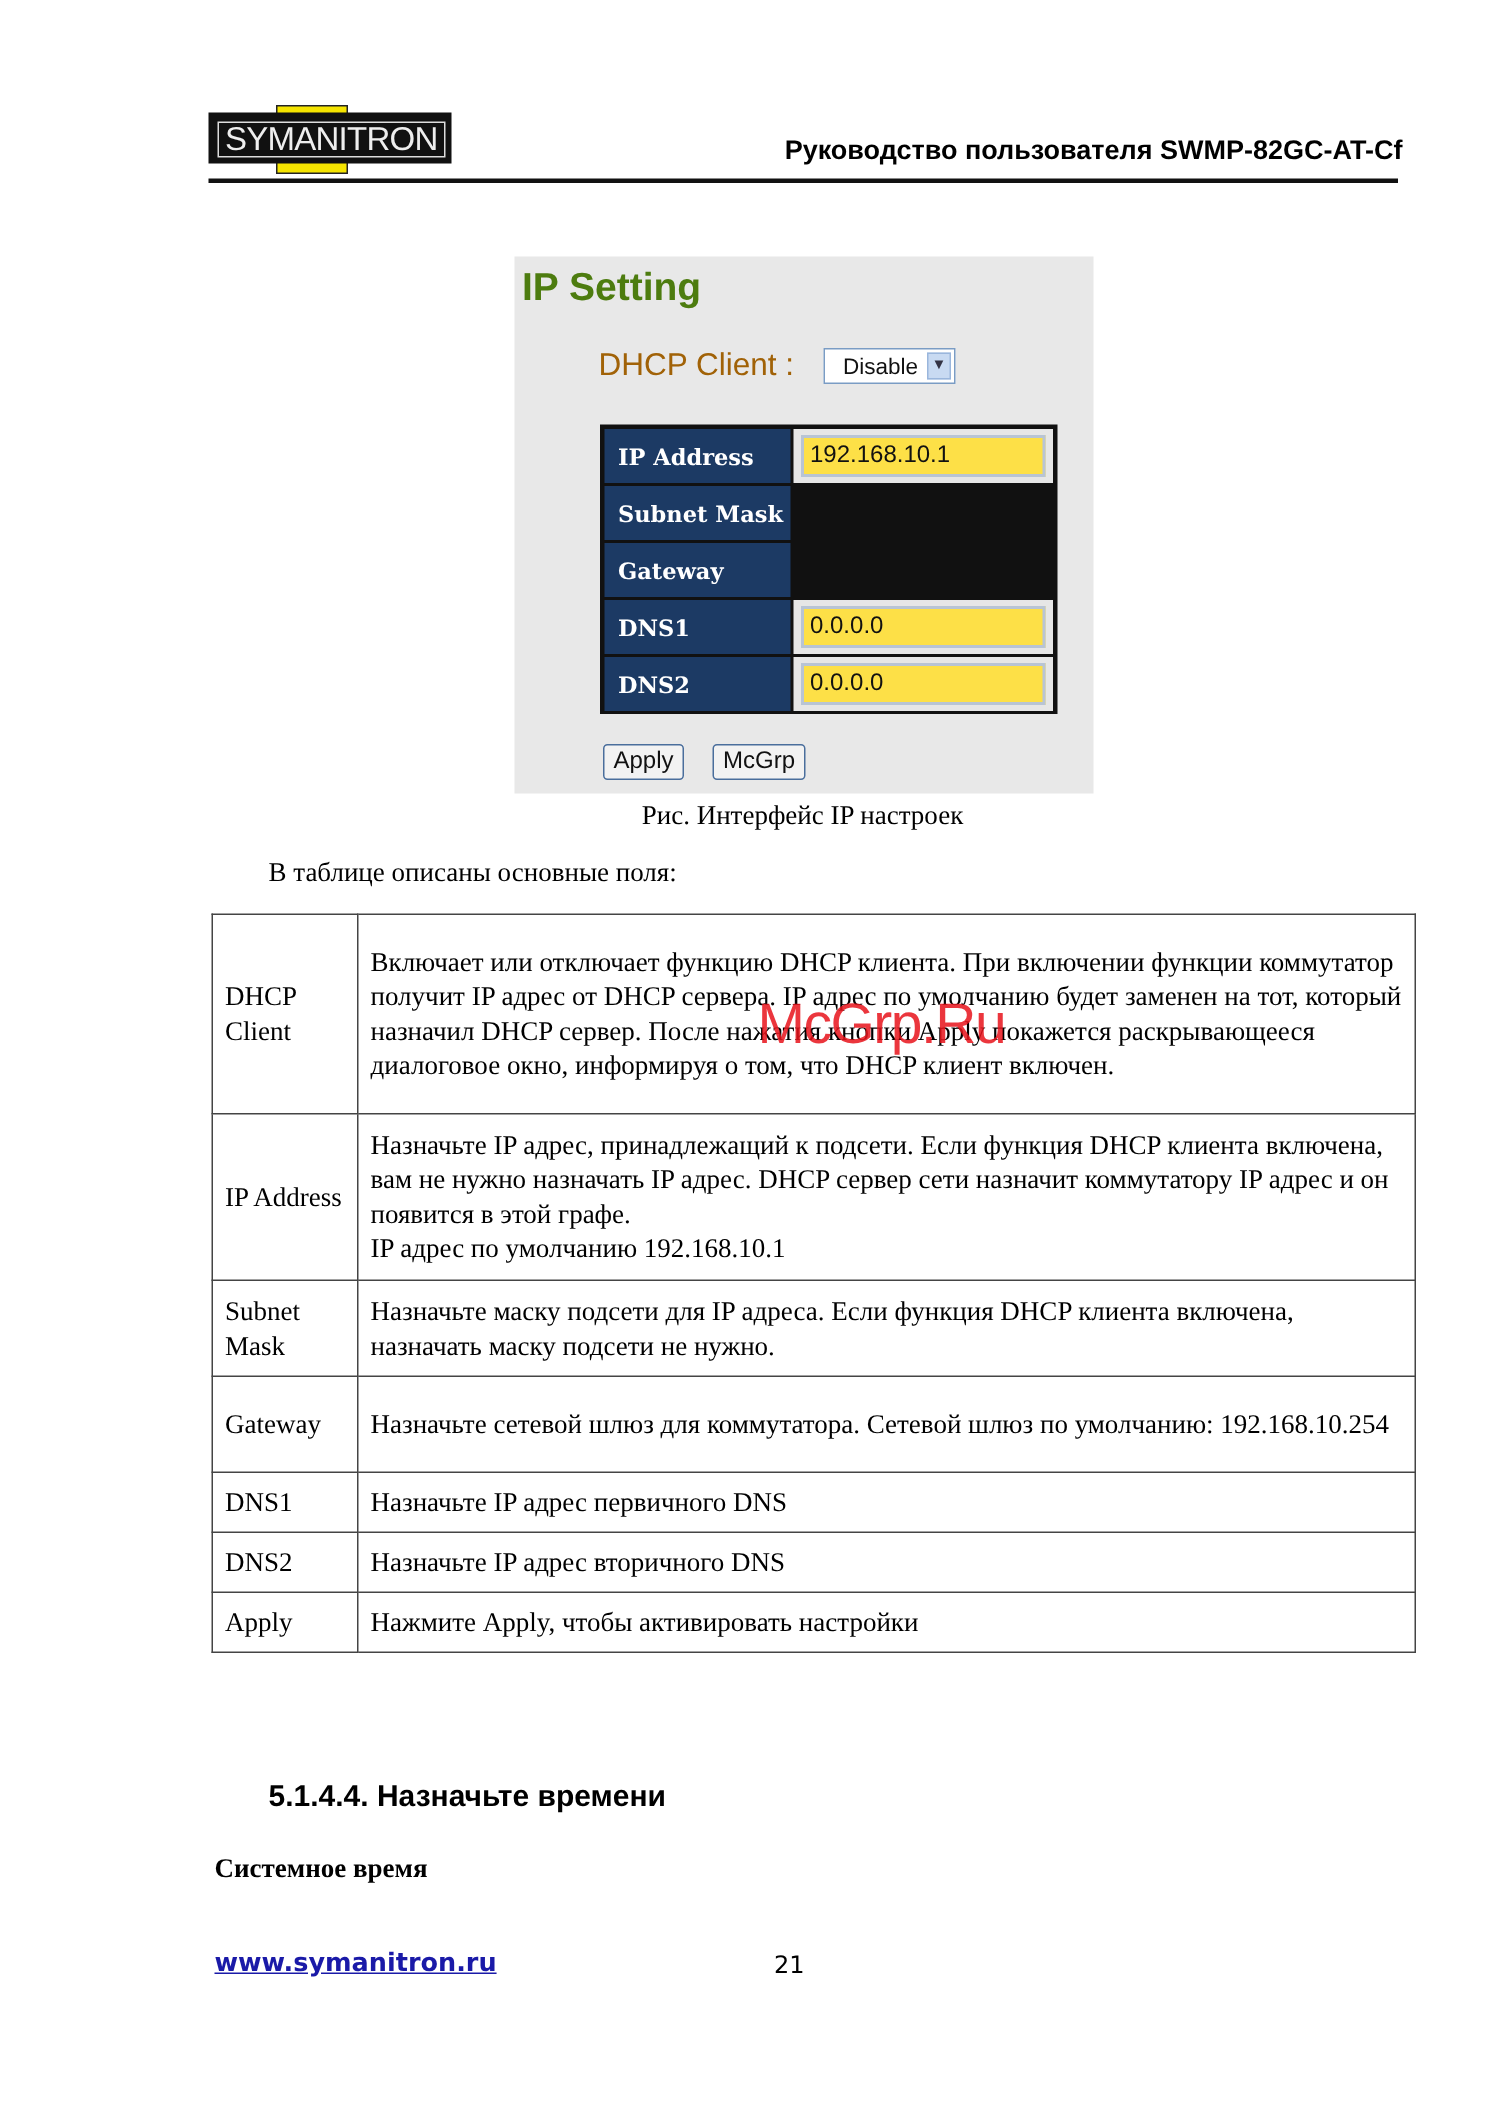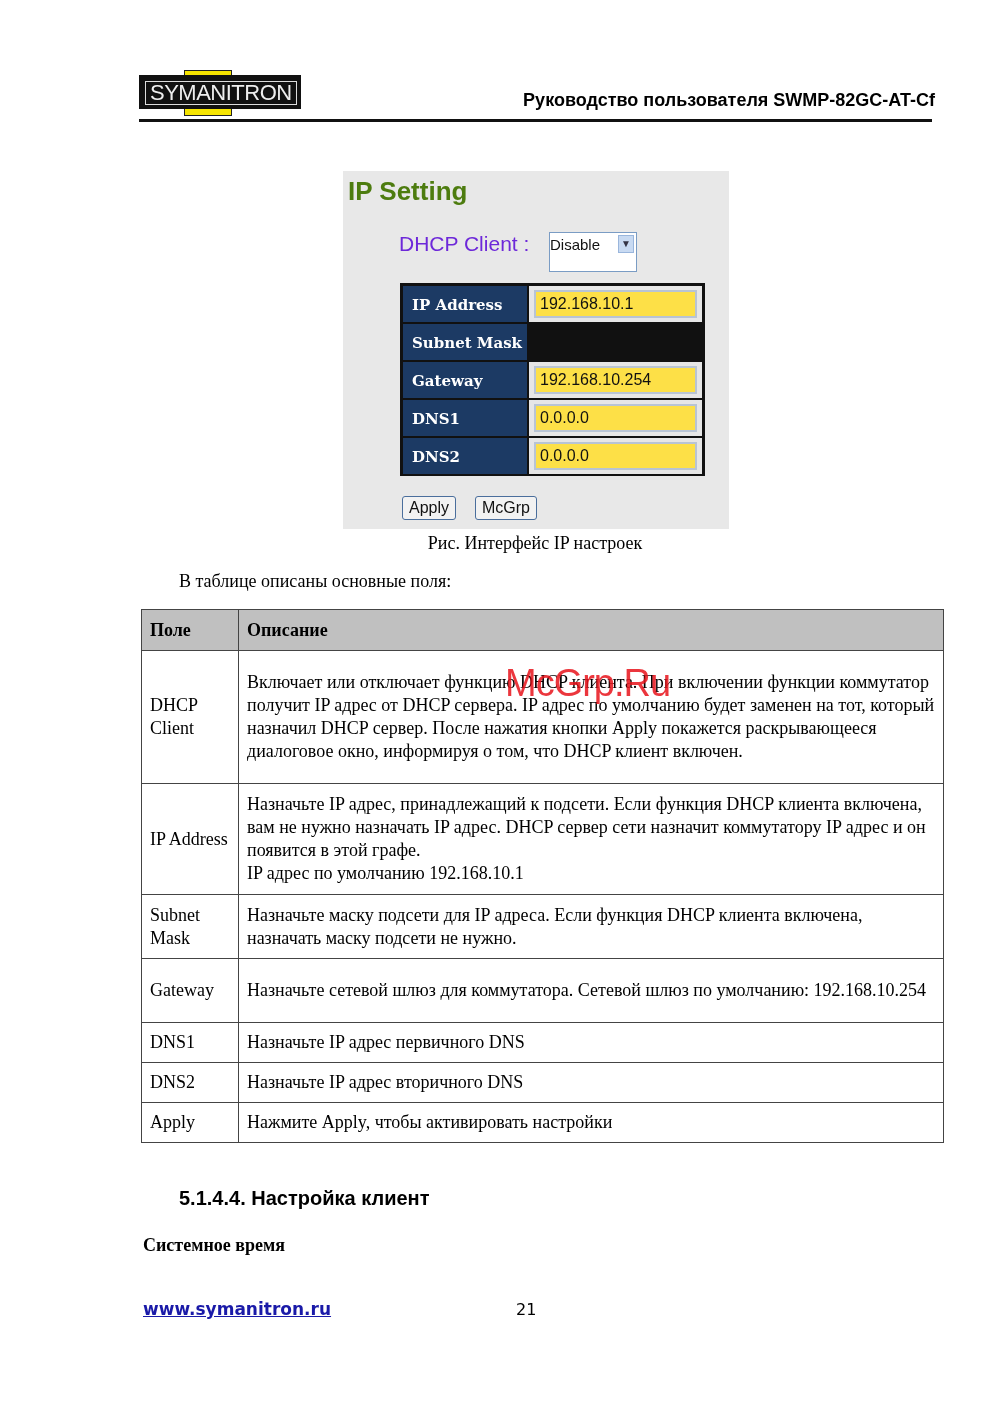--- a/index.html
+++ b/index.html
@@ -9,22 +9,22 @@
   .logo { position:absolute; left:139px; top:70px; width:162px; height:46px; }
   .logo .yellow { position:absolute; left:45px; top:0; width:48px; height:46px; background:#f5e400; border:1px solid #222; box-sizing:border-box; }
   .logo .black { position:absolute; left:0; top:5px; width:162px; height:34px; background:#111; }
   .logo .name { position:absolute; left:6px; top:6px; right:4px; bottom:4px; border:1px solid #ddd; color:#eee; font-family:"Liberation Sans", sans-serif; font-size:22px; letter-spacing:-0.5px; line-height:22px; padding-left:4px; box-sizing:border-box; }
   .doc-title { position:absolute; right:65px; top:90px; font-family:"Liberation Sans", sans-serif; font-weight:bold; font-size:18px; }
   .header-rule { position:absolute; left:139px; top:119px; width:793px; height:3px; background:#111; }
 
   
   .panel { position:absolute; left:343px; top:171px; width:386px; height:358px; background:#e8e8e8; font-family:"Liberation Sans", sans-serif; }
   .panel-title { position:absolute; left:5px; top:5px; font-size:26px; font-weight:bold; color:#4d7c0f; }
-  .dhcp-label { position:absolute; left:56px; top:61px; font-size:21px; color:#6d28d9; }
-  .dhcp-select { position:absolute; left:206px; top:61px; width:88px; height:40px; background:#fff; border:1px solid #7a9cc4; box-sizing:border-box; font-size:15px; padding:3px 0 0 0; color:#111; }
+  .dhcp-label { position:absolute; left:56px; top:61px; font-size:21px; color:#a16207; }
+  .dhcp-select { position:absolute; left:206px; top:61px; width:88px; height:24px; background:#fff; border:1px solid #7a9cc4; box-sizing:border-box; font-size:15px; padding:3px 0 0 12px; color:#111; }
   .dhcp-select .chev { position:absolute; right:2px; top:2px; width:16px; height:18px; background:#c8daf2; border:1px solid #9ab6dc; box-sizing:border-box; font-size:10px; text-align:center; line-height:16px; color:#334; }
 
   .ip-table { position:absolute; left:57px; top:112px; width:305px; height:193px; background:#111; padding:3px; box-sizing:border-box; }
   .ip-row { display:flex; height:36px; margin-bottom:2px; }
   .ip-row:last-child { margin-bottom:0; }
   .ip-label { width:124px; background:#1c3a64; color:#fff; font-family:"DejaVu Serif", serif; font-weight:bold; font-size:15px; padding:10px 0 0 9px; box-sizing:border-box; margin-right:2px; }
   .ip-cell { flex:1; background:#e6e6e6; padding:4px 5px; box-sizing:border-box; }
   .ip-input { width:100%; height:28px; box-sizing:border-box; border:2px solid #b8c4d4; background:#fde047; font-family:"Liberation Sans", sans-serif; font-size:16px; padding:3px 4px; color:#111; }
 
   .btn { position:absolute; top:325px; height:24px; background:#f2f2f2; border:1px solid #4a6e9c; border-radius:3px; font-size:16px; padding:2px 6px 0 6px; box-sizing:border-box; color:#111; }
@@ -76,45 +76,40 @@
   <div class="ip-table">
     <div class="ip-row">
       <div class="ip-label">IP Address</div>
       <div class="ip-cell"><input class="ip-input" value="192.168.10.1" style=""></div>
     </div>
     <div class="ip-row">
       <div class="ip-label">Subnet Mask</div>
     </div>
     <div class="ip-row">
       <div class="ip-label">Gateway</div>
-      <div class="ip-cell"><input class="ip-input" value="192.168.10.254" style=""></div>
     </div>
     <div class="ip-row">
       <div class="ip-label">DNS1</div>
       <div class="ip-cell"><input class="ip-input" value="0.0.0.0" style=""></div>
     </div>
     <div class="ip-row">
       <div class="ip-label">DNS2</div>
       <div class="ip-cell"><input class="ip-input" value="0.0.0.0" style=""></div>
     </div>
   </div>
 
   <div class="btn btn-apply">Apply</div>
   <div class="btn btn-help">McGrp</div>
 </div>
 
 <div class="caption">Рис. Интерфейс IP настроек</div>
 <div class="intro">В таблице описаны основные поля:</div>
 
 <table class="desc-table">
   <tbody>
-      <tr>
-    <th>Поле</th>
-    <th>Описание</th>
-  </tr>
   <tr class="r-dhcp">
     <td class="field">DHCP Client</td>
     <td>Включает или отключает функцию DHCP клиента. При включении функции коммутатор получит IP адрес от DHCP сервера. IP адрес по умолчанию будет заменен на тот, который назначил DHCP сервер. После нажатия кнопки Apply покажется раскрывающееся диалоговое окно, информируя о том, что DHCP клиент включен.</td>
   </tr>
   <tr class="r-ip">
     <td class="field">IP Address</td>
     <td>
       <div>Назначьте IP адрес, принадлежащий к подсети. Если функция DHCP клиента включена, вам не нужно назначать IP адрес. DHCP сервер сети назначит коммутатору IP адрес и он появится в этой графе.</div>
       <div>IP адрес по умолчанию 192.168.10.1</div>
     </td>
@@ -137,17 +132,17 @@
   </tr>
   <tr class="r-apply">
     <td class="field">Apply</td>
     <td>Нажмите Apply, чтобы активировать настройки</td>
   </tr>
 </tbody>
   </table>
 
 <div class="watermark">McGrp.Ru</div>
 
-<div class="section-heading">5.1.4.4. Настройка клиент</div>
+<div class="section-heading">5.1.4.4. Назначьте времени</div>
 <div class="subheading">Системное время</div>
 
 <a class="footer-link">www.symanitron.ru</a>
 <div class="page-num">21</div>
 
 </body></html>

